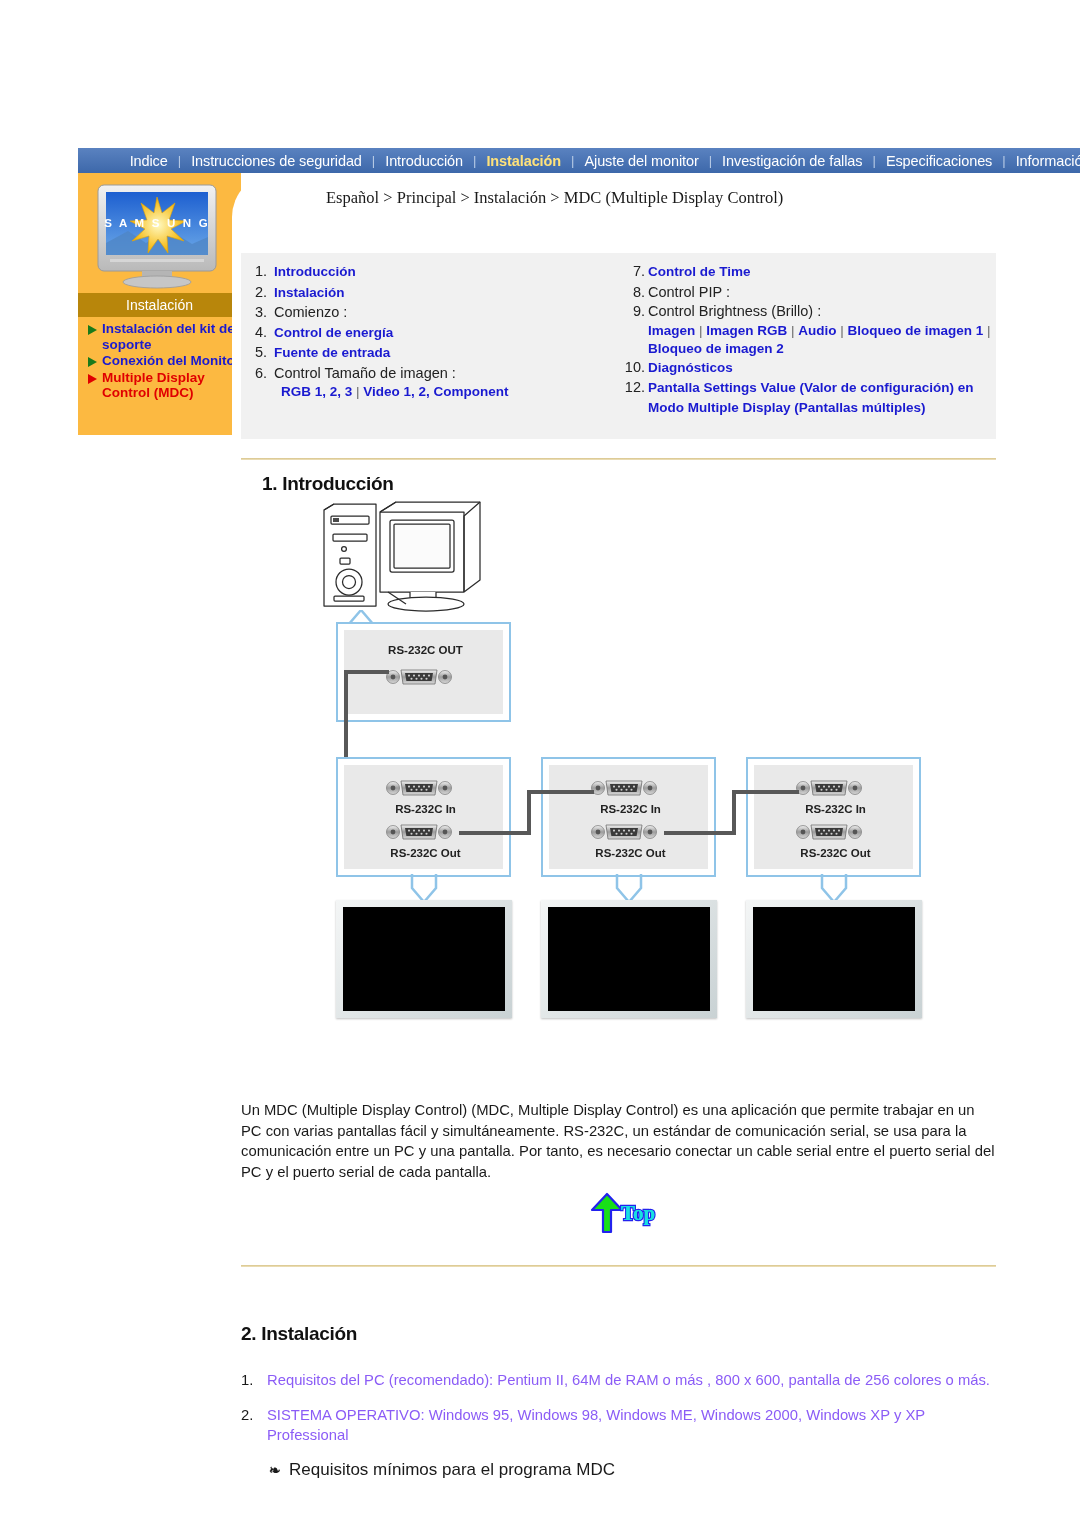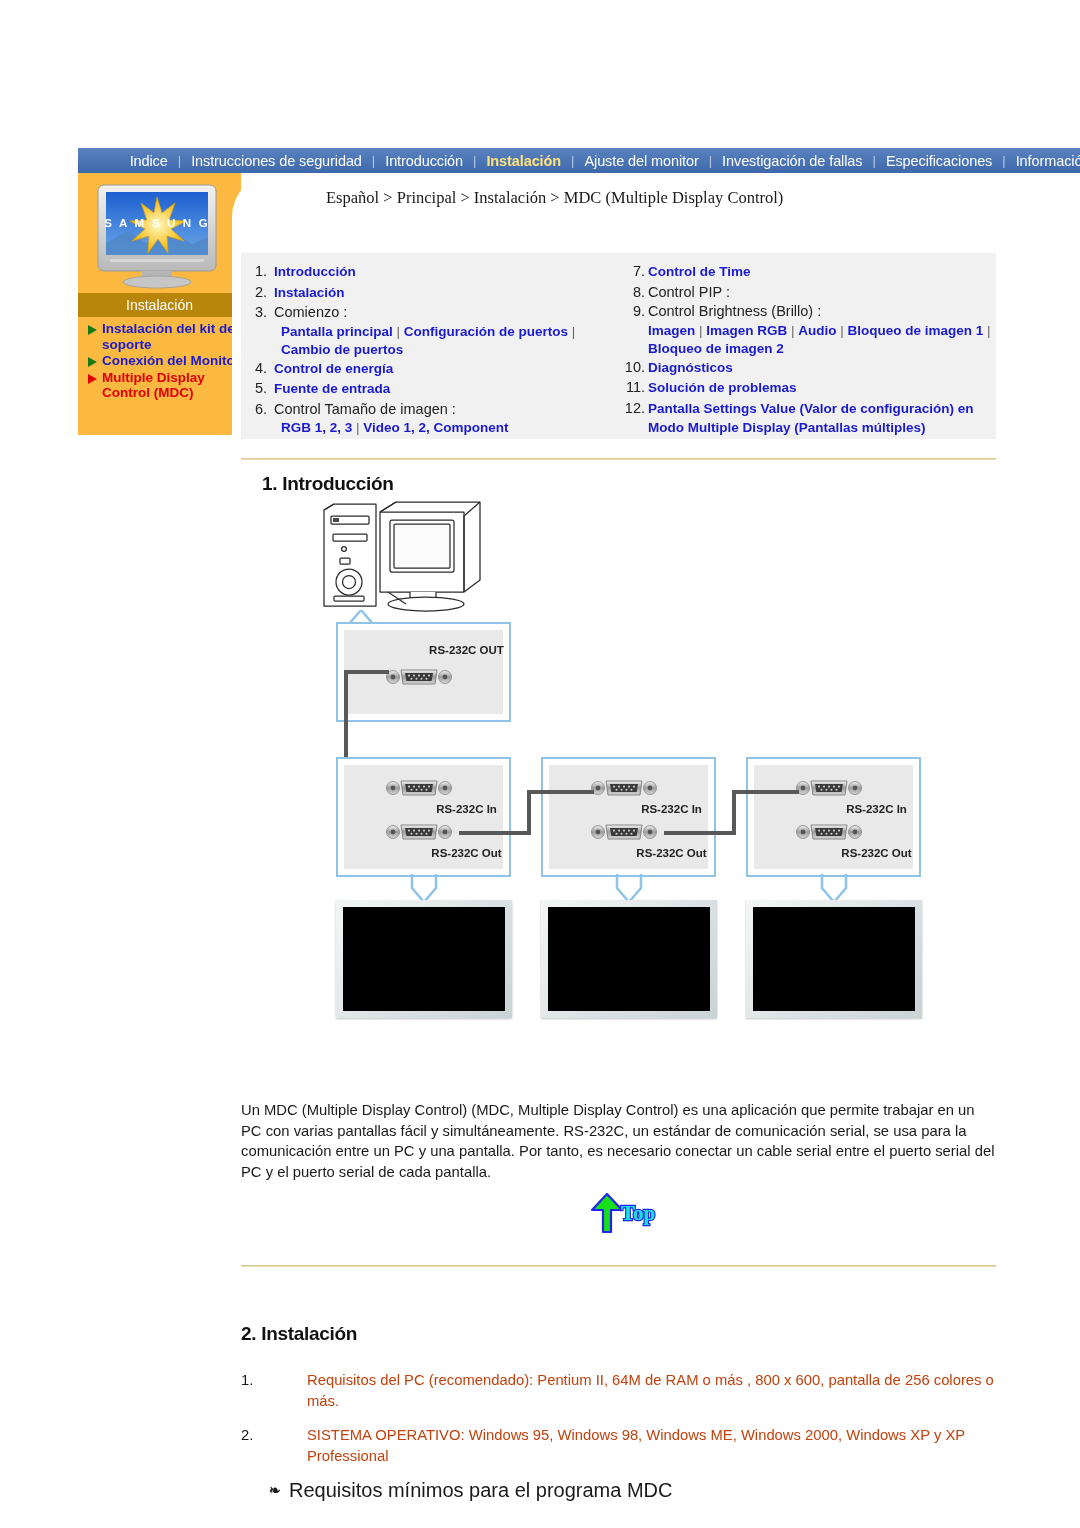--- a/index.html
+++ b/index.html
@@ -109,43 +109,43 @@
     position:absolute;font-size:14.8px;line-height:20.5px;color:#1a1a1a;
   }
 
   
   .numlist{position:absolute;}
   .numrow{display:flex;align-items:flex-start;margin-bottom:14px;}
   .numrow .n{
     width:26px;flex:0 0 auto;text-align:left;font-size:14.8px;
     line-height:20.5px;color:#1a1a1a;
   }
-  .numrow .t{font-size:14.8px;line-height:20.5px;color:#c2410c;margin-left:40px;}
+  .numrow .t{font-size:14.8px;line-height:20.5px;color:#8b5cf6;}
   .bulletrow{display:flex;align-items:flex-start;padding-left:28px;}
   .bulletrow .bg{
     flex:0 0 auto;width:20px;font-size:14px;color:#1a1a1a;line-height:20.5px;
     font-weight:bold;
   }
-  .bulletrow .t{font-size:20px;line-height:20.5px;color:#1a1a1a;}
+  .bulletrow .t{font-size:17px;line-height:20.5px;color:#1a1a1a;}
 
   
   .topbtn{position:absolute;left:585px;top:1190px;width:80px;height:44px;}
 
   
   .diagram{position:absolute;left:241px;top:460px;width:760px;height:620px;}
   .portbox{
     position:absolute;border:2px solid #8fc4e8;background:#ffffff;
     box-sizing:border-box;
   }
   .portbox .inner{
     position:absolute;left:6px;top:6px;right:6px;bottom:6px;background:#e9e9e9;
   }
   .portlabel{
     position:absolute;font-size:11.5px;font-weight:bold;color:#222;
-    text-align:center;white-space:nowrap;padding-left:41px;
+    text-align:center;white-space:nowrap;
   }
   .dsub{
     position:absolute;width:66px;height:22px;
   }
   .panelmon{
     position:absolute;width:176px;height:118px;
     background:linear-gradient(135deg,#f4f6f6,#c9d2d4);
     padding:7px;box-sizing:border-box;
     box-shadow:0 1px 2px rgba(0,0,0,.25);
   }
@@ -235,21 +235,20 @@
           <div class="toctext"><span class="toclink b">Introducción</span></div>
         </div>
         <div class="tocrow">
           <div class="tocnum">2.</div>
           <div class="toctext"><span class="toclink b">Instalación</span></div>
         </div>
         <div class="tocrow">
           <div class="tocnum">3.</div>
           <div class="toctext"><span>Comienzo :</span></div>
         </div>
-        <div class="tocsub"><span>Pantalla principal</span><span class="pipe"> | </span><span>Configuración de puertos</span><span class="pipe"> | </span><span>Cambio de puertos</span></div>
         <div class="tocrow">
           <div class="tocnum">4.</div>
           <div class="toctext"><span class="toclink b">Control de energía</span></div>
         </div>
         <div class="tocrow">
           <div class="tocnum">5.</div>
           <div class="toctext"><span class="toclink b">Fuente de entrada</span></div>
         </div>
         <div class="tocrow">
           <div class="tocnum">6.</div>
@@ -267,24 +266,20 @@
           <div class="toctext"><span>Control PIP :</span></div>
         </div>
         <div class="tocrow">
           <div class="tocnum wide">9.</div>
           <div class="toctext"><span>Control Brightness (Brillo) :</span></div>
         </div>
         <div class="tocsub r"><span>Imagen</span><span class="pipe"> | </span><span>Imagen RGB</span><span class="pipe"> | </span><span>Audio</span><span class="pipe"> | </span><span>Bloqueo de imagen 1</span><span class="pipe"> | </span><span>Bloqueo de imagen 2</span></div>
         <div class="tocrow">
           <div class="tocnum wide">10.</div>
           <div class="toctext"><span class="toclink b">Diagnósticos</span></div>
-        </div>
-        <div class="tocrow">
-          <div class="tocnum wide">11.</div>
-          <div class="toctext"><span class="toclink b">Solución de problemas</span></div>
         </div>
         <div class="tocrow">
           <div class="tocnum wide">12.</div>
           <div class="toctext"><span class="toclink b">Pantalla Settings Value (Valor de configuración) en Modo Multiple Display (Pantallas múltiples)</span></div>
         </div>
       </div>
   </div>
 
   <div class="divider" style="left:241px;top:458px;width:755px;"></div>
 

